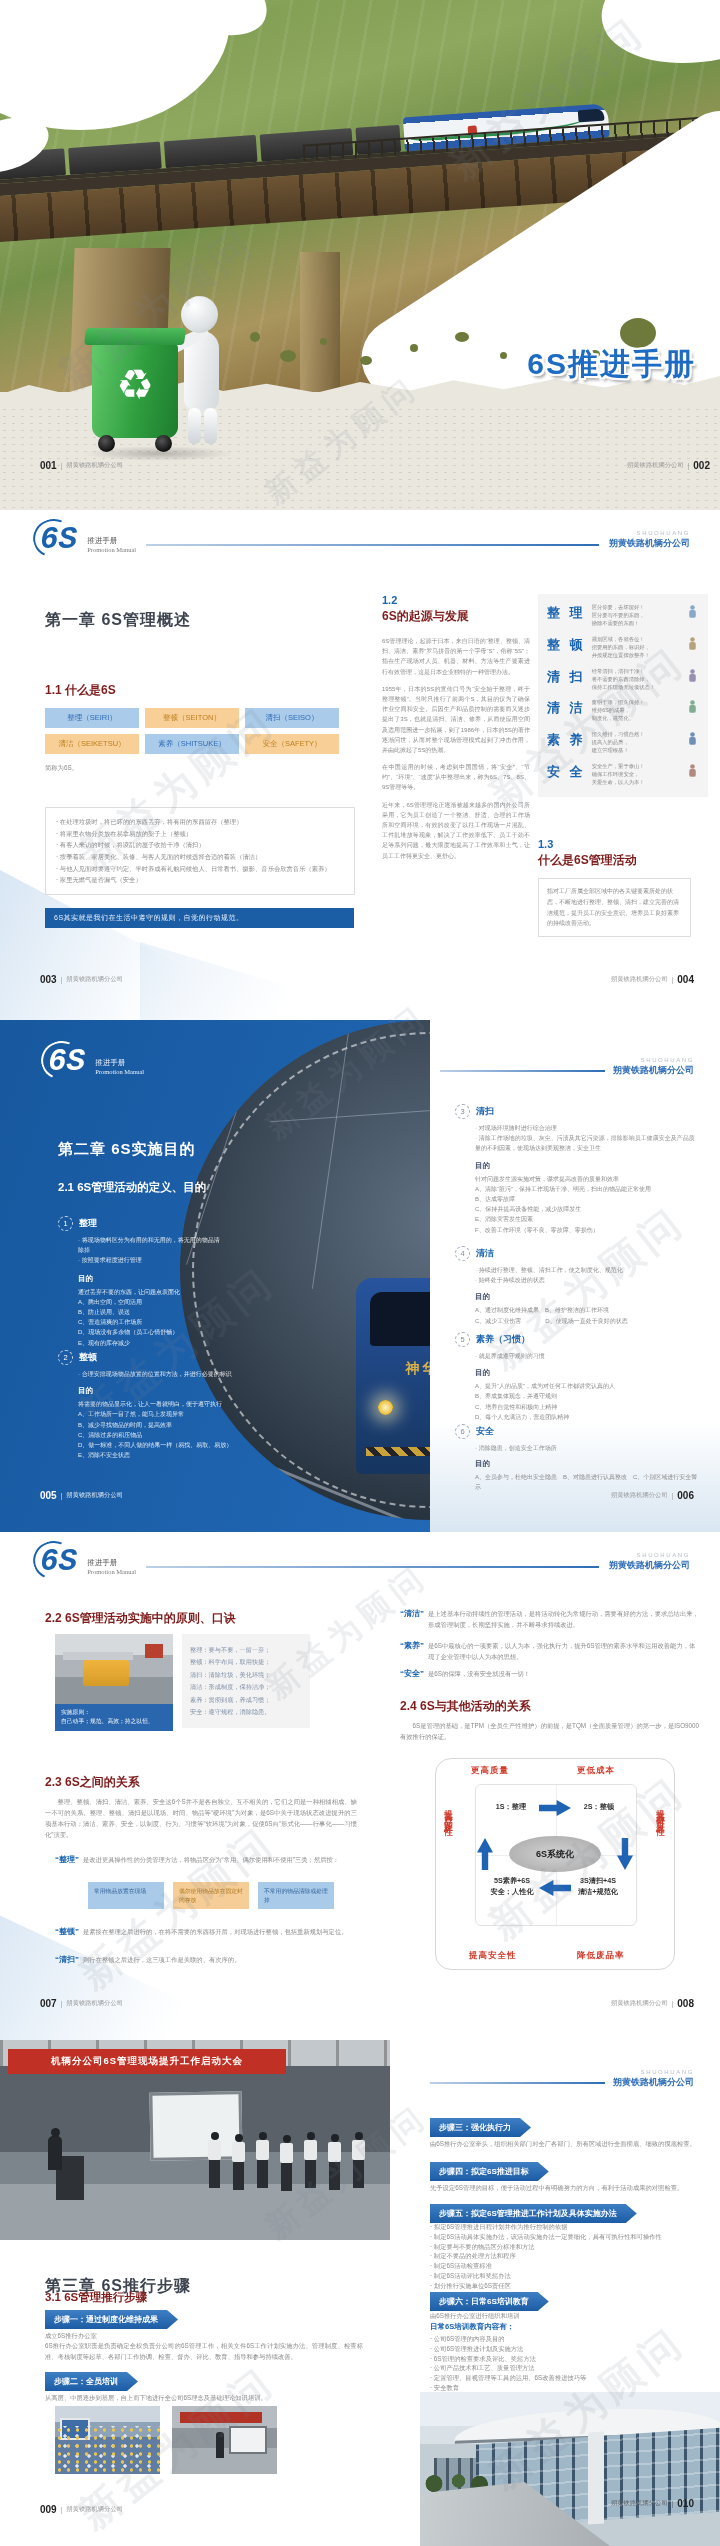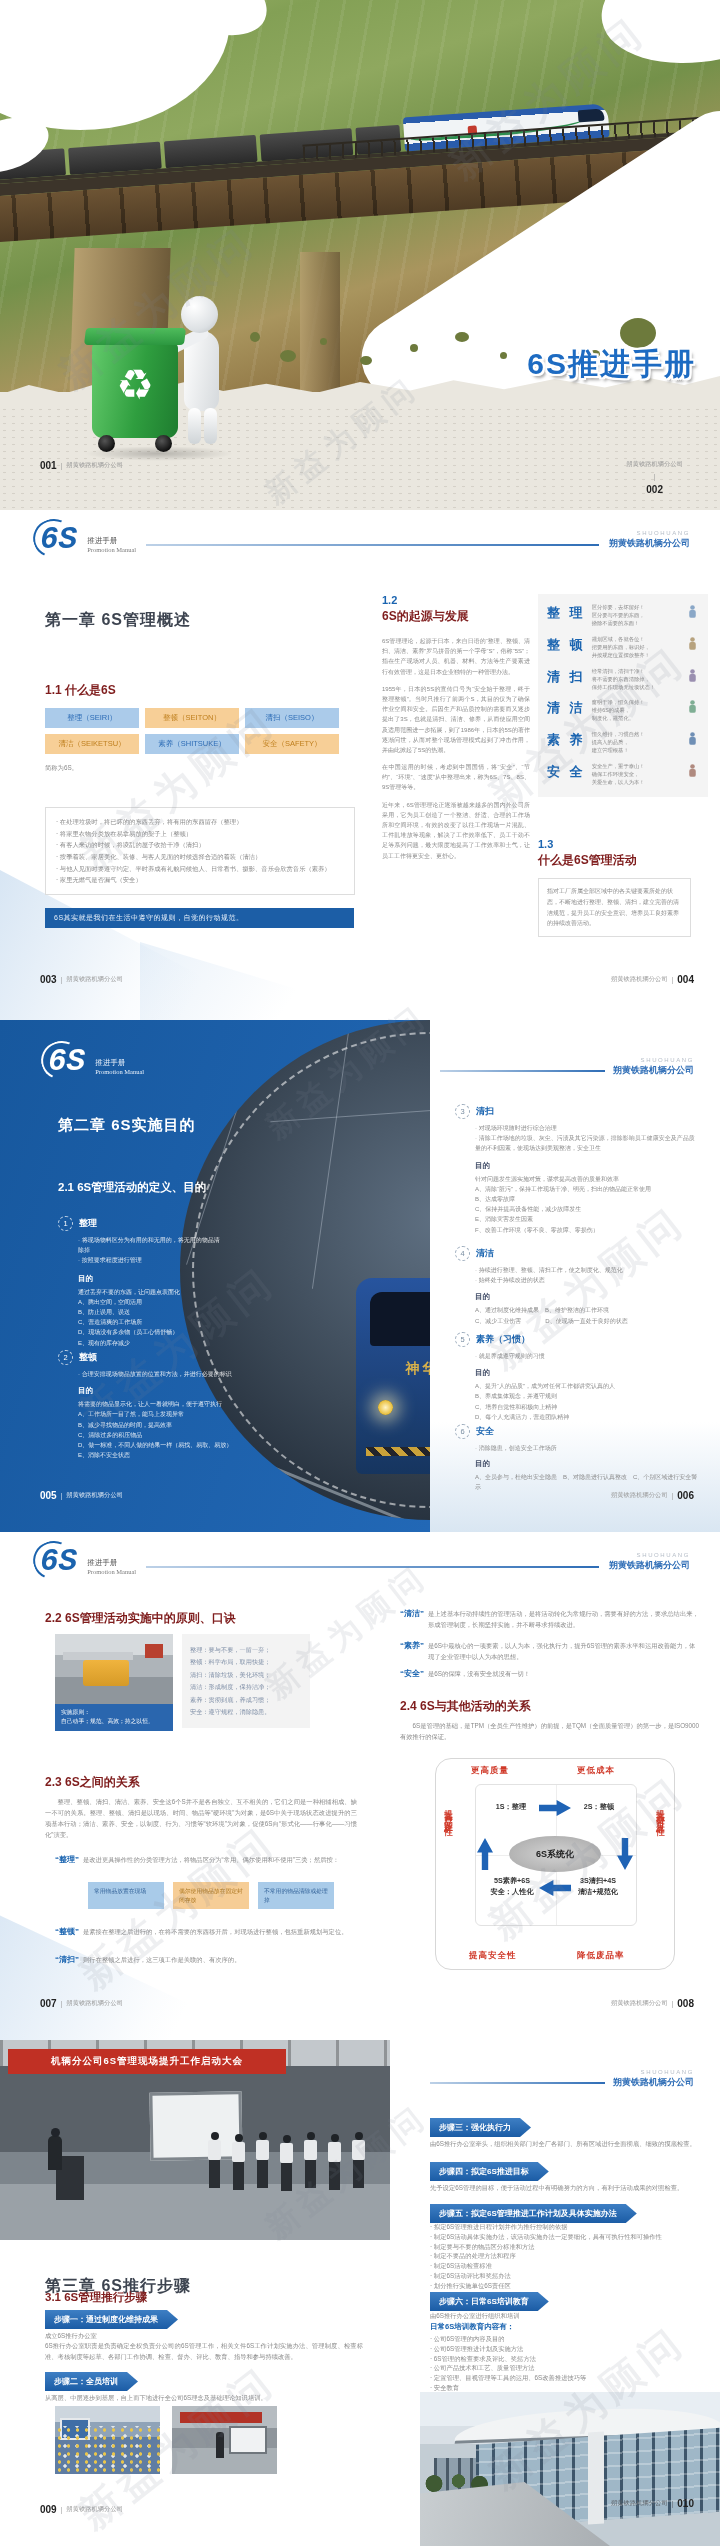--- a/index.html
+++ b/index.html
@@ -250,21 +250,21 @@
 
     <div class="ct">
       <div class="ct2">6S推进手册</div>
     </div>
 
     <div class="foot abs" style="left:40px;top:460px;">
       <span class="pn">001</span>
       <span>|</span>
       <span>朔黄铁路机辆分公司</span>
     </div>
-    <div class="foot abs" style="right:37px;top:460px;flex-direction:column;">
+    <div class="foot abs" style="right:10px;top:460px;">
       <span>朔黄铁路机辆分公司</span>
       <span>|</span>
       <span class="pn">002</span>
     </div>
   </section>
 
   <section class="spread sp1">
     <div class="wedge" style="left:0;top:310px;width:300px;height:200px;background:linear-gradient(115deg,rgba(168,199,230,.5),rgba(222,235,247,.15) 55%,transparent 70%);clip-path:polygon(0 100%,0 25%,95% 100%);"></div>
     <div class="wedge" style="left:140px;top:380px;width:260px;height:130px;background:linear-gradient(125deg,rgba(190,214,238,.4),transparent 65%);clip-path:polygon(0 100%,0 40%,100% 100%);"></div>
     <div class="pg-header abs" style="left:40px;top:14px;width:650px;">
@@ -417,21 +417,21 @@
       </div>
     </div>
     <div class="abs z3" style="left:440px;top:36px;width:254px;display:flex;align-items:center;gap:8px;">
       <div class="hline"></div>
       <div class="hco">
         <span class="hen">SHUOHUANG</span>
         <span class="hcn">朔黄铁路机辆分公司</span>
       </div>
     </div>
 
-    <div class="abs z3 wht" style="left:58px;top:96px;font-size:15px;font-weight:bold;color:#fff;letter-spacing:1px;">第二章 6S实施目的</div>
+    <div class="abs z3 wht" style="left:58px;top:120px;font-size:15px;font-weight:bold;color:#fff;letter-spacing:1px;">第二章 6S实施目的</div>
     <div class="abs z3 wht" style="left:58px;top:160px;font-size:11.5px;font-weight:bold;color:#fff;">2.1 6S管理活动的定义、目的</div>
 
     <div class="abs z3 wht" style="left:58px;top:196px;width:165px;">
       <div class="ihead">
           <span class="numcirc">1</span>
           <span class="iname">整理</span>
         </div>
       <div class="ibul pre" style="margin:4px 0 0 20px;">· 将现场物料区分为有用的和无用的，将无用的物品清除掉
 · 按照要求程度进行管理</div>
       <div class="plab" style="margin:8px 0 0 20px;">目的</div>

